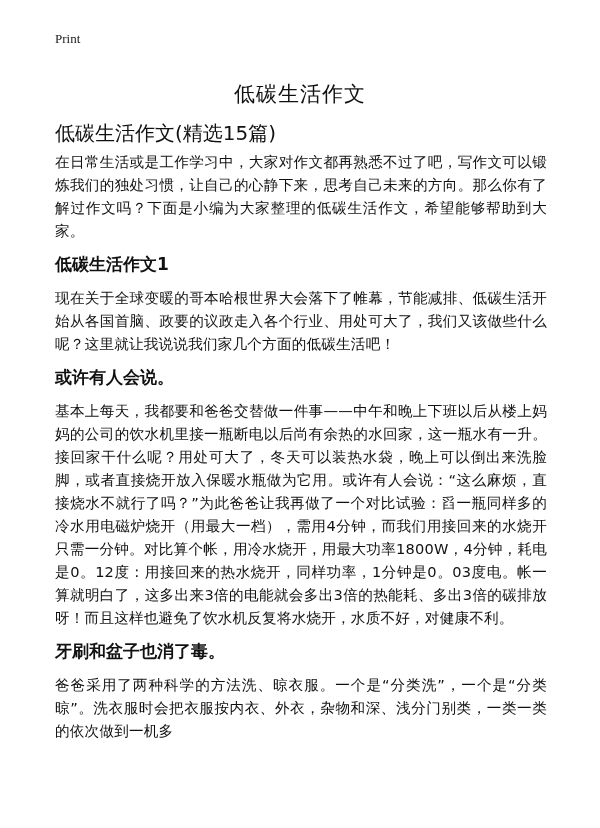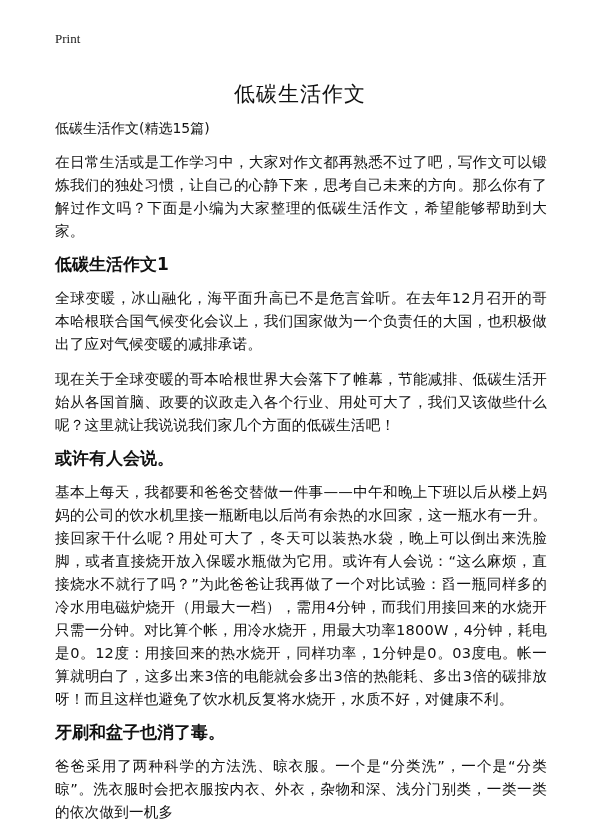--- a/index.html
+++ b/index.html
@@ -1,36 +1,35 @@
 <!DOCTYPE html>
 <html><head>
 <meta charset="utf-8">
 <style>
   html, body { margin: 0; padding: 0; background: #ffffff; }
   body { width: 600px; height: 828px; overflow: hidden; position: relative;
          font-family: "DejaVu Sans", "Liberation Sans", sans-serif; color: #111; }
   .print { position: absolute; left: 55px; top: 31px; font-family: "Liberation Serif", serif; font-size: 13px; color: #222; }
   .title { position: absolute; left: 0; width: 600px; top: 80px; text-align: center; font-size: 21px; color: #111; letter-spacing: 1px; }
-  .subtitle { position: absolute; left: 55px; top: 120px; font-size: 14px; }
+  .subtitle { position: absolute; left: 55px; top: 120px; font-size: 20px; }
   .content { position: absolute; left: 55px; top: 150px; width: 492px; }
   .para { font-size: 14.6px; line-height: 23px; margin: 0 0 12px 0; text-align: justify; word-break: break-all; letter-spacing: 0.2px; }
   .heading { font-size: 17px; font-weight: bold; line-height: 20px; margin: 0 0 12px 0; }
 </style>
 </head>
 <body>
 
 <div class="print">Print</div>
 <div class="title">低碳生活作文</div>
 <div class="subtitle">低碳生活作文(精选15篇)</div>
 
 <div class="content">
   <p class="para">在日常生活或是工作学习中，大家对作文都再熟悉不过了吧，写作文可以锻炼我们的独处习惯，让自己的心静下来，思考自己未来的方向。那么你有了解过作文吗？下面是小编为大家整理的低碳生活作文，希望能够帮助到大家。</p>
 
   <div class="heading">低碳生活作文1</div>
-  <p class="para">全球变暖，冰山融化，海平面升高已不是危言耸听。在去年12月召开的哥本哈根联合国气候变化会议上，我们国家做为一个负责任的大国，也积极做出了应对气候变暖的减排承诺。</p>
   <p class="para">现在关于全球变暖的哥本哈根世界大会落下了帷幕，节能减排、低碳生活开始从各国首脑、政要的议政走入各个行业、用处可大了，我们又该做些什么呢？这里就让我说说我们家几个方面的低碳生活吧！</p>
 
   <div class="heading">或许有人会说。</div>
   <p class="para">基本上每天，我都要和爸爸交替做一件事——中午和晚上下班以后从楼上妈妈的公司的饮水机里接一瓶断电以后尚有余热的水回家，这一瓶水有一升。接回家干什么呢？用处可大了，冬天可以装热水袋，晚上可以倒出来洗脸脚，或者直接烧开放入保暖水瓶做为它用。或许有人会说：“这么麻烦，直接烧水不就行了吗？”为此爸爸让我再做了一个对比试验：舀一瓶同样多的冷水用电磁炉烧开（用最大一档），需用4分钟，而我们用接回来的水烧开只需一分钟。对比算个帐，用冷水烧开，用最大功率1800W，4分钟，耗电是0。12度：用接回来的热水烧开，同样功率，1分钟是0。03度电。帐一算就明白了，这多出来3倍的电能就会多出3倍的热能耗、多出3倍的碳排放呀！而且这样也避免了饮水机反复将水烧开，水质不好，对健康不利。</p>
 
   <div class="heading">牙刷和盆子也消了毒。</div>
   <p class="para">爸爸采用了两种科学的方法洗、晾衣服。一个是“分类洗”，一个是“分类晾”。洗衣服时会把衣服按内衣、外衣，杂物和深、浅分门别类，一类一类的依次做到一机多</p>
 </div>
 
 </body></html>

